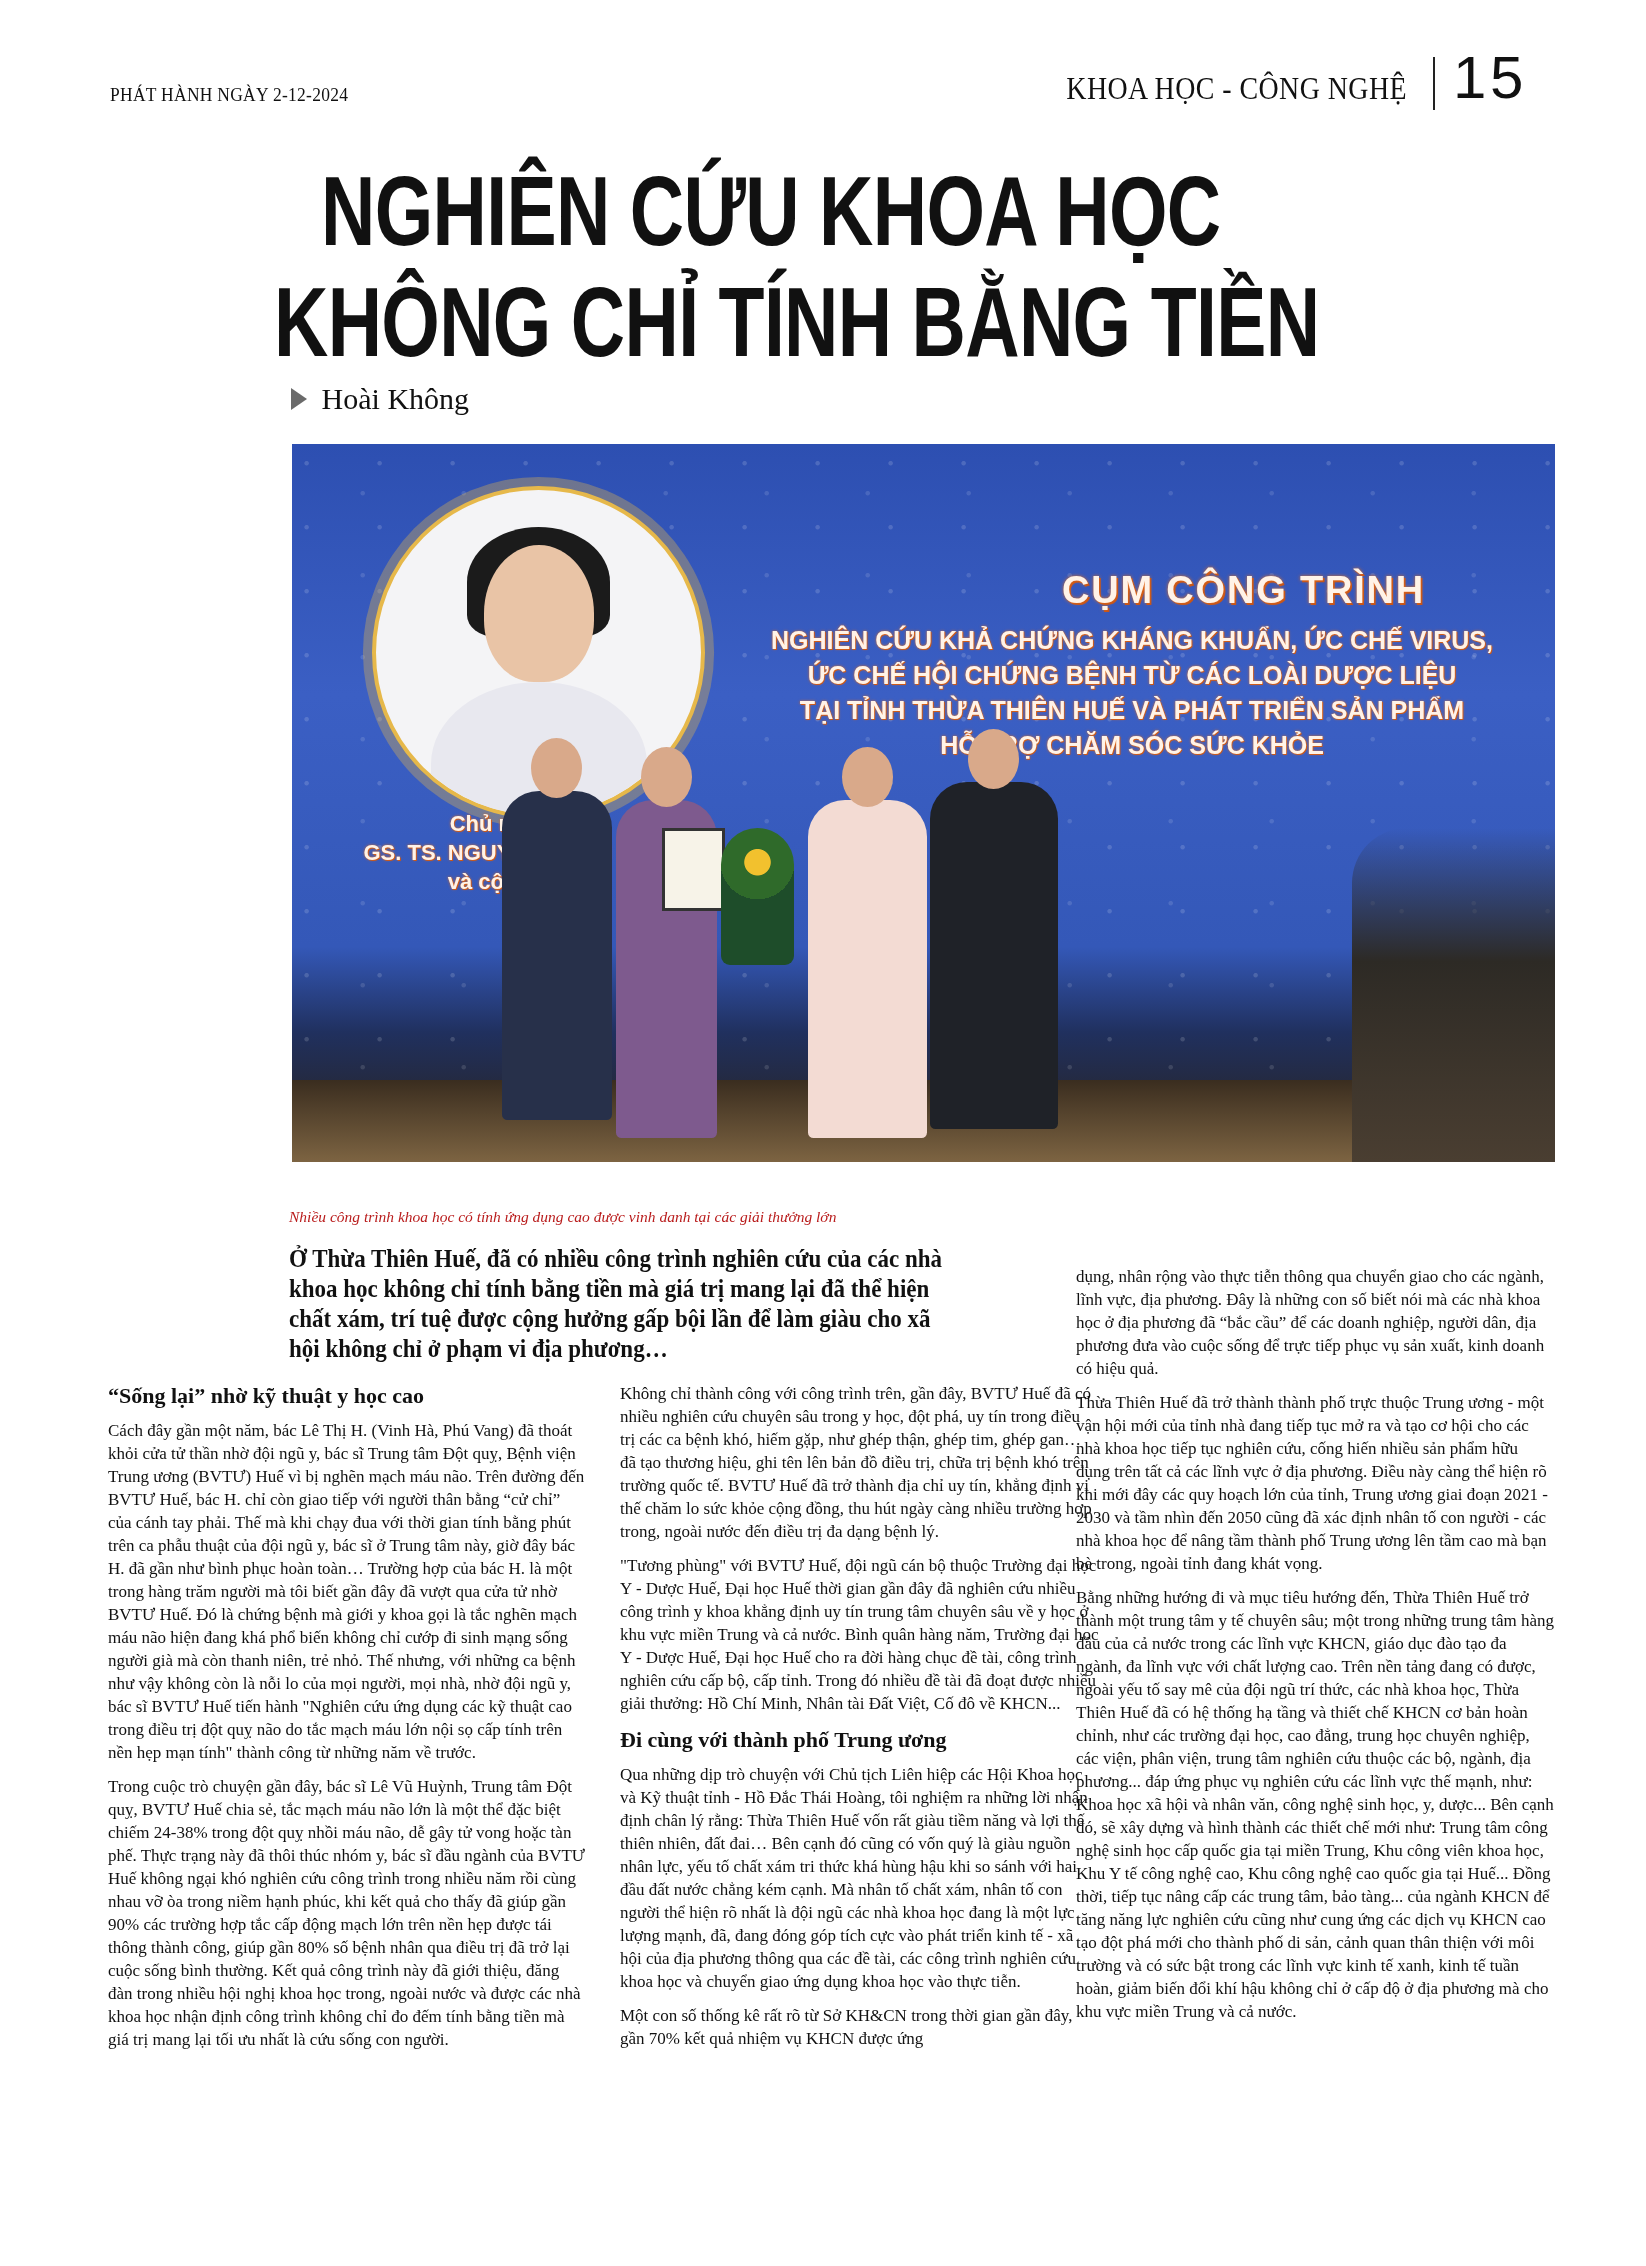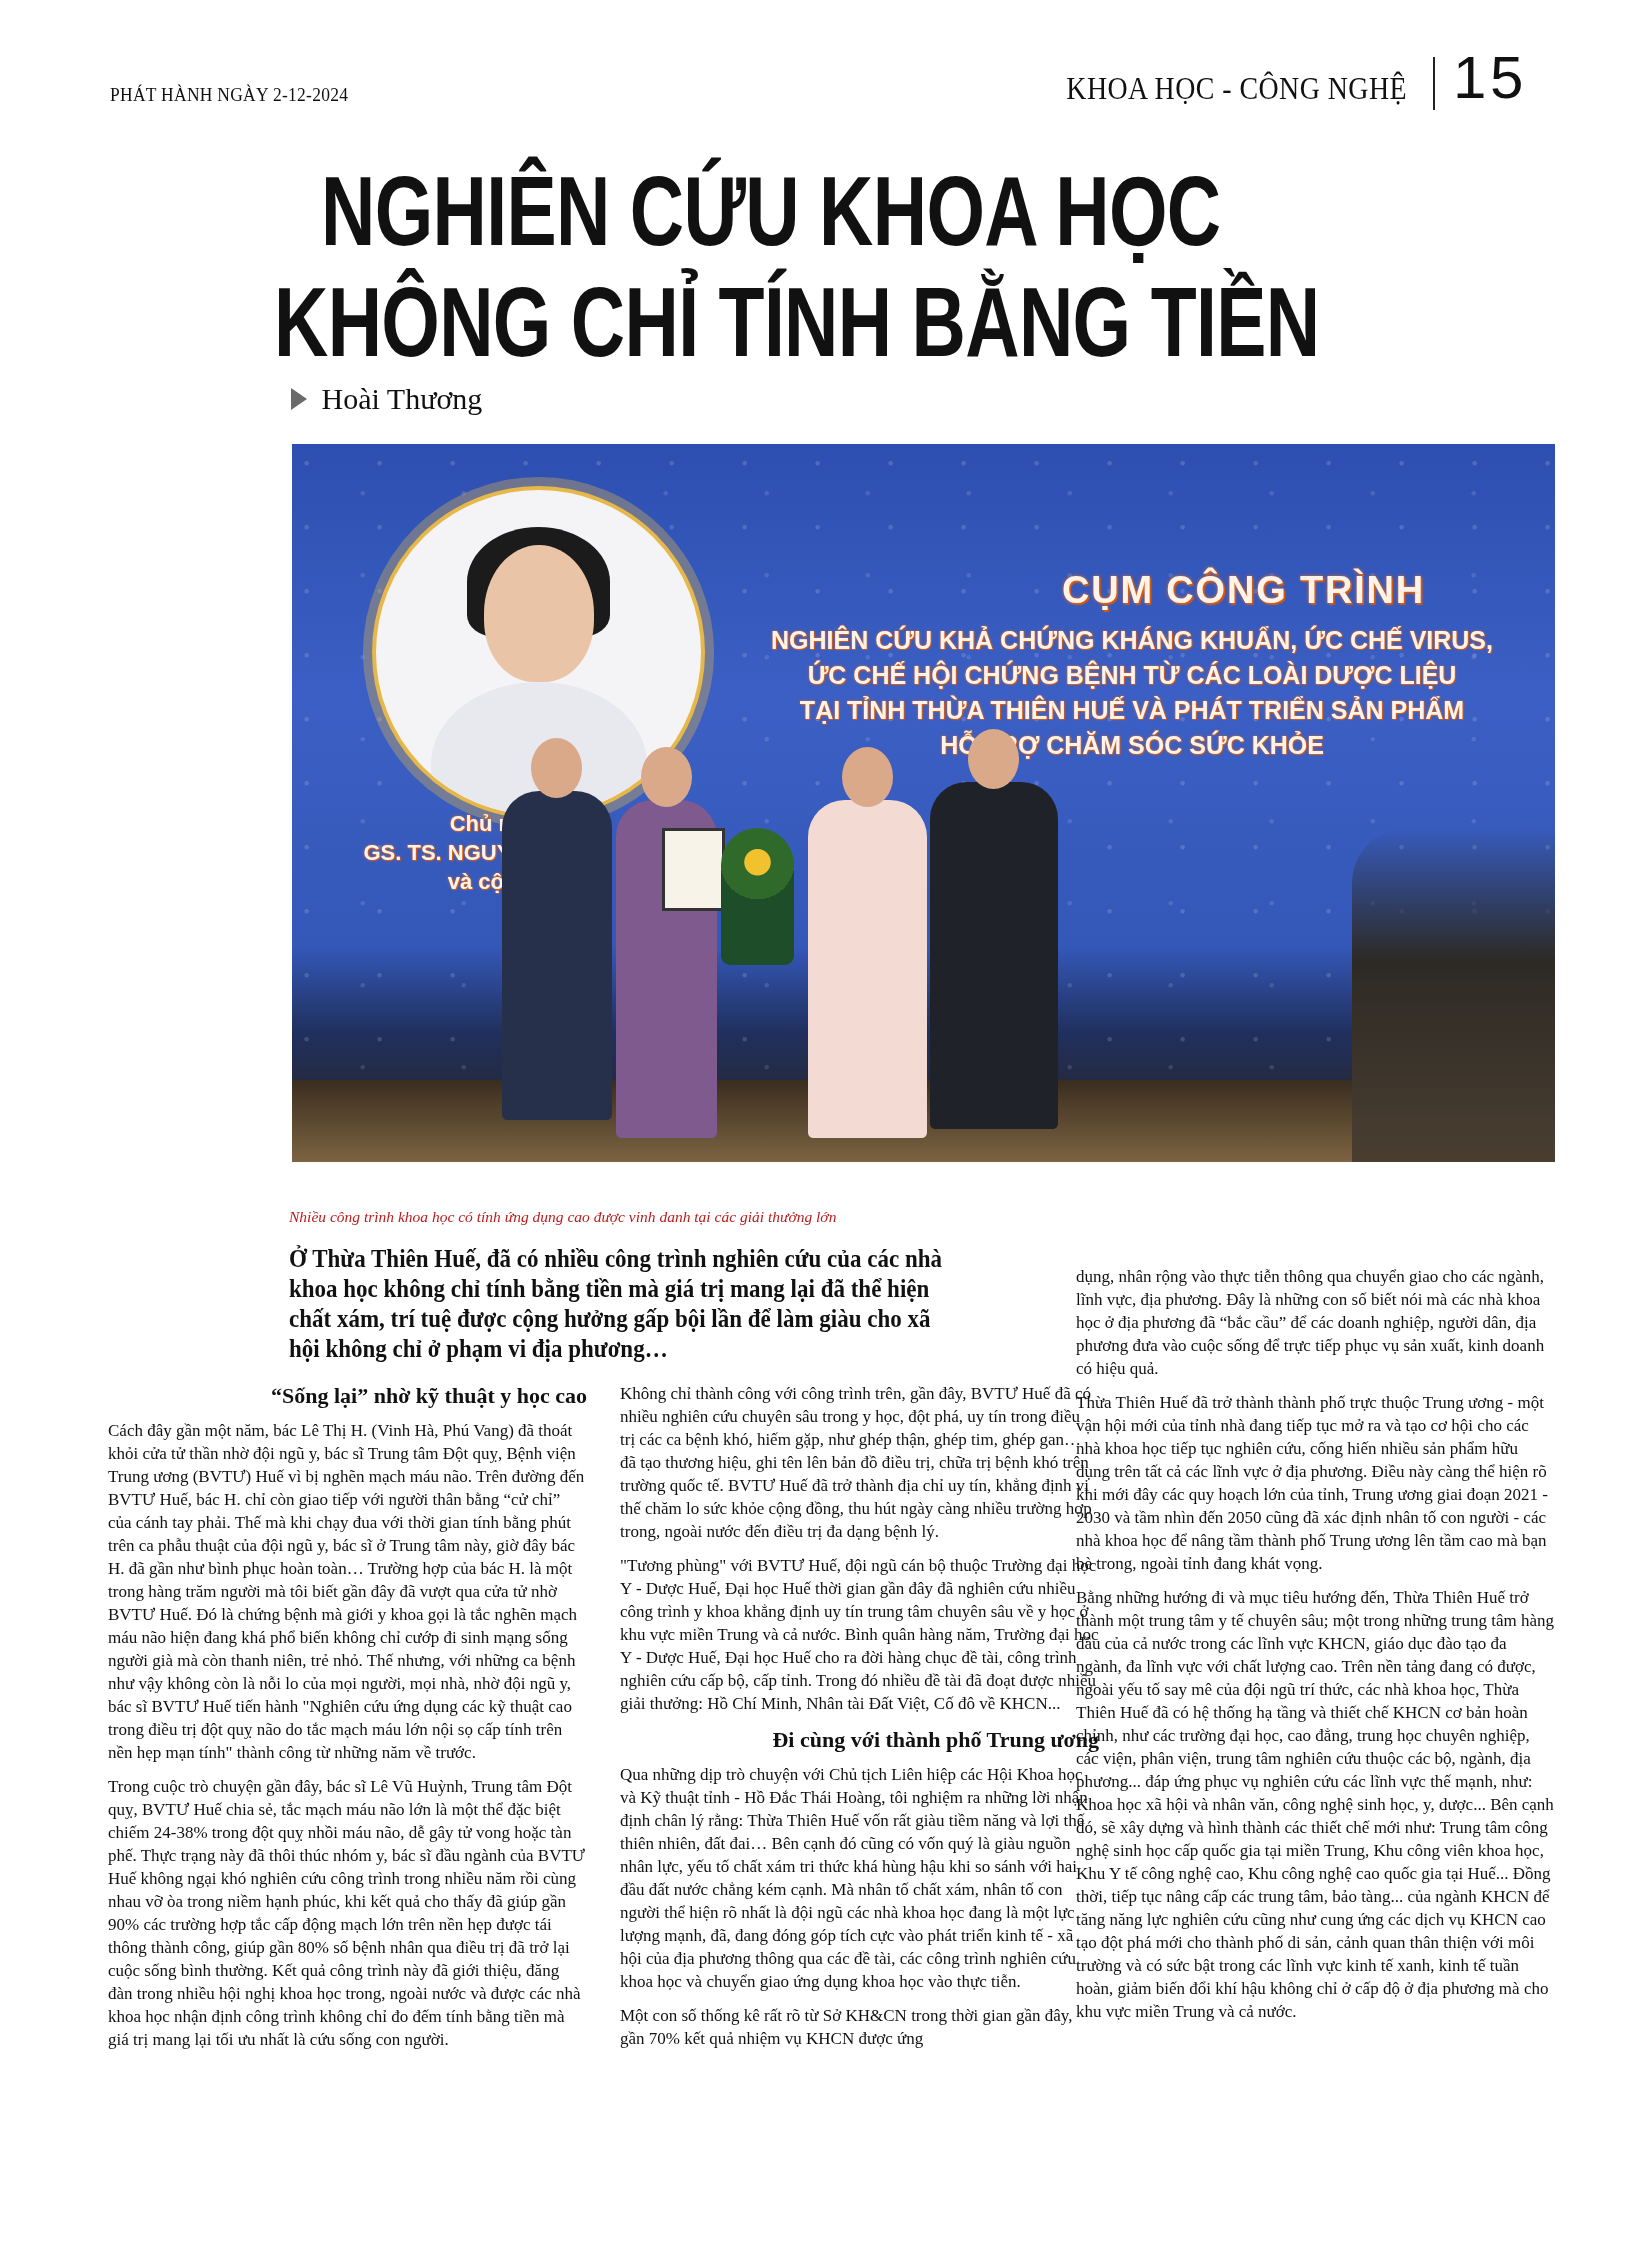--- a/index.html
+++ b/index.html
@@ -61,41 +61,41 @@
   .p4 { left: 638px; top: 338px; width: 128px; height: 347px; background: #1f2228; }
   .cert { position:absolute; left: 370px; top: 384px; width: 57px; height: 77px; background:#f7f3e8; border: 3.7px solid #333; }
   .bouquet { position:absolute; left: 429px; top: 384px; width: 73px; height: 137px; border-radius: 37px 37px 9.1px 9.1px; background: radial-gradient(circle at 50% 25%, #f2c12e 0 12.8px, #2f6a2a 13.7px 37px, #1e4d2a 37px); }
   .audience { position:absolute; left: 1060px; top: 384px; width: 203px; height: 334px; background: linear-gradient(180deg, transparent, #2d2a25 40%, #4a3e31); border-radius: 55px 0 0 0; }
   .stage-floor { position:absolute; left:0; bottom:0; width:100%; height: 82px; background: linear-gradient(180deg, #3a2d1f, #7d6442); }
   .caption { left: 289px; top: 1208px; font-size: 15.5px; font-style: italic; color:#b91c1c; }
   .lead { left: 289px; top: 1244px; width: 676px; font-weight: 700; font-size: 25px; line-height: 30px;
     transform: scaleX(0.92); transform-origin: left top; width: 735px; }
   .col { position:absolute; width: 479px; font-size: 17px; line-height: 23px; text-align: left; }
   .col p { margin: 0 0 11px 0; }
-  .col h3 { margin: 0 0 9.1px 0; font-size: 22px; font-weight: 700; line-height: 27.4px; text-align: right; }
+  .col h3 { margin: 0 0 9.1px 0; font-size: 22px; font-weight: 700; line-height: 27.4px; }
   .c1 { left: 108px; top: 1382px; }
   .c2 { left: 620px; top: 1382px; }
   .c3 { left: 1076px; top: 1245px; margin-top: 20px; }
 </style>
 </head>
 <body>
 
 <div class="abs hdr-date">PHÁT HÀNH NGÀY 2-12-2024</div>
 <div class="abs hdr-section">KHOA HỌC - CÔNG NGHỆ</div>
 <div class="abs hdr-rule"></div>
 <div class="abs hdr-page">15</div>
 
 <h1 class="abs title" style="margin:0;">
   <span class="l1">NGHIÊN CỨU KHOA HỌC</span>
   <span>KHÔNG CHỈ TÍNH BẰNG TIỀN</span>
 </h1>
 
 <div class="abs byline">
   <span class="tri"></span>
-  <span>Hoài Thương</span>
+  <span>Hoài Không</span>
 </div>
 
 <div class="abs photo">
   <div class="hex"></div>
   <div class="portrait-ring">
     <div class="body"></div>
     <div class="hair"></div>
     <div class="face"></div>
   </div>
   <div class="screen-title">CỤM CÔNG TRÌNH</div>

